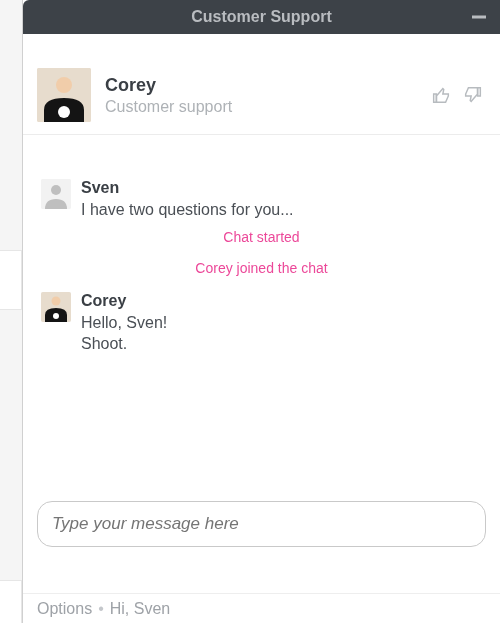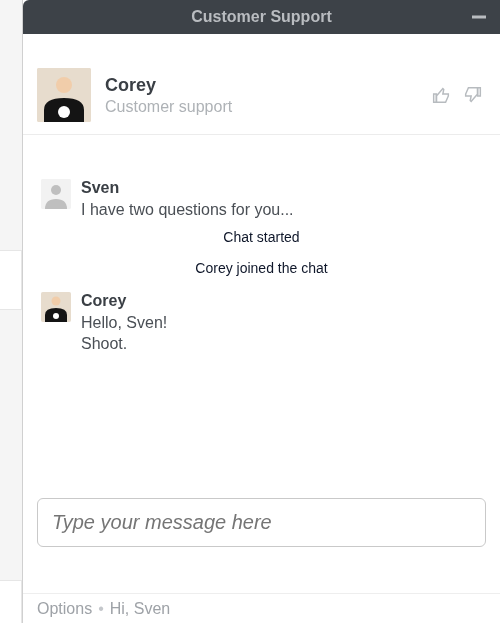--- a/index.html
+++ b/index.html
@@ -40,25 +40,25 @@
   }
   .msg { display: flex; margin-bottom: 8px; }
   .msg .avatar {
     width: 30px; height: 30px; flex-shrink: 0; margin-right: 10px; margin-top: 2px;
     border-radius: 2px; overflow: hidden; background: #f0f0f0;
     display: flex; align-items: center; justify-content: center;
   }
   .msg .avatar svg { width: 30px; height: 30px; display: block; }
   .msg .content { flex: 1; }
   .msg .name { font-weight: 700; color: #3a3f45; }
-  .sys-line { text-align: center; color: #0f172a; font-size: 14px; margin: 6px 0 12px 0; }
+  .sys-line { text-align: center; color: #ec4899; font-size: 14px; margin: 6px 0 12px 0; }
   .composer-wrap { padding: 0 14px 6px 14px; }
   .composer {
-    width: 100%; border: 1px solid #c9c9c9; border-radius: 6px;
-    padding: 12px 14px; font-size: 20px; font-style: italic; color: #8d9196;
+    width: 100%; border: 1px solid #c9c9c9; border-radius: 15px;
+    padding: 12px 14px; font-size: 17px; font-style: italic; color: #8d9196;
     outline: none; font-family: inherit;
   }
   .footer {
     height: 30px; display: flex; align-items: center; padding: 0 14px;
     font-size: 16px; color: #9ea2a7; border-top: 1px solid #eee; margin-top: 16px;
   }
   .footer .dot { margin: 0 6px; color: #c4c7cb; }
   
   .sliver { position: absolute; left: 0; width: 22px; background: #fff; border-right:1px solid #e6e6e6; }
   .sliver.a { top: 250px; height: 60px; border-top:1px solid #e6e6e6; border-bottom:1px solid #e6e6e6;}

